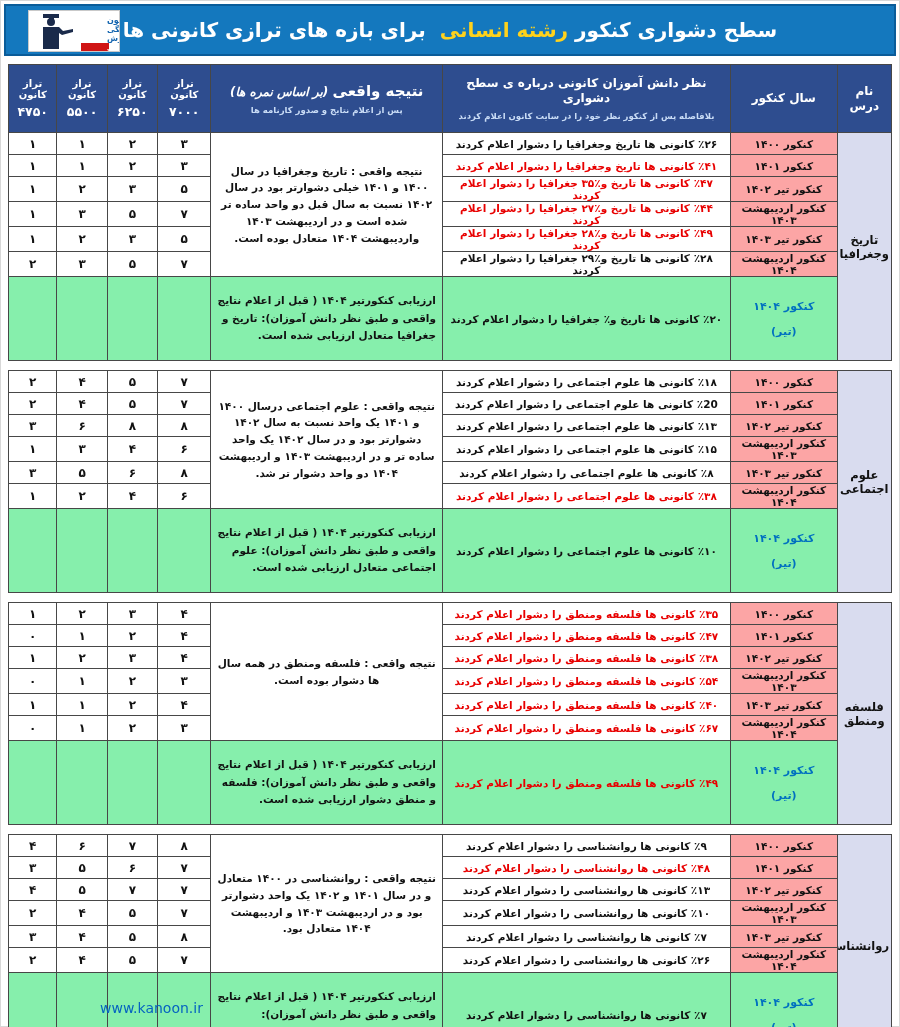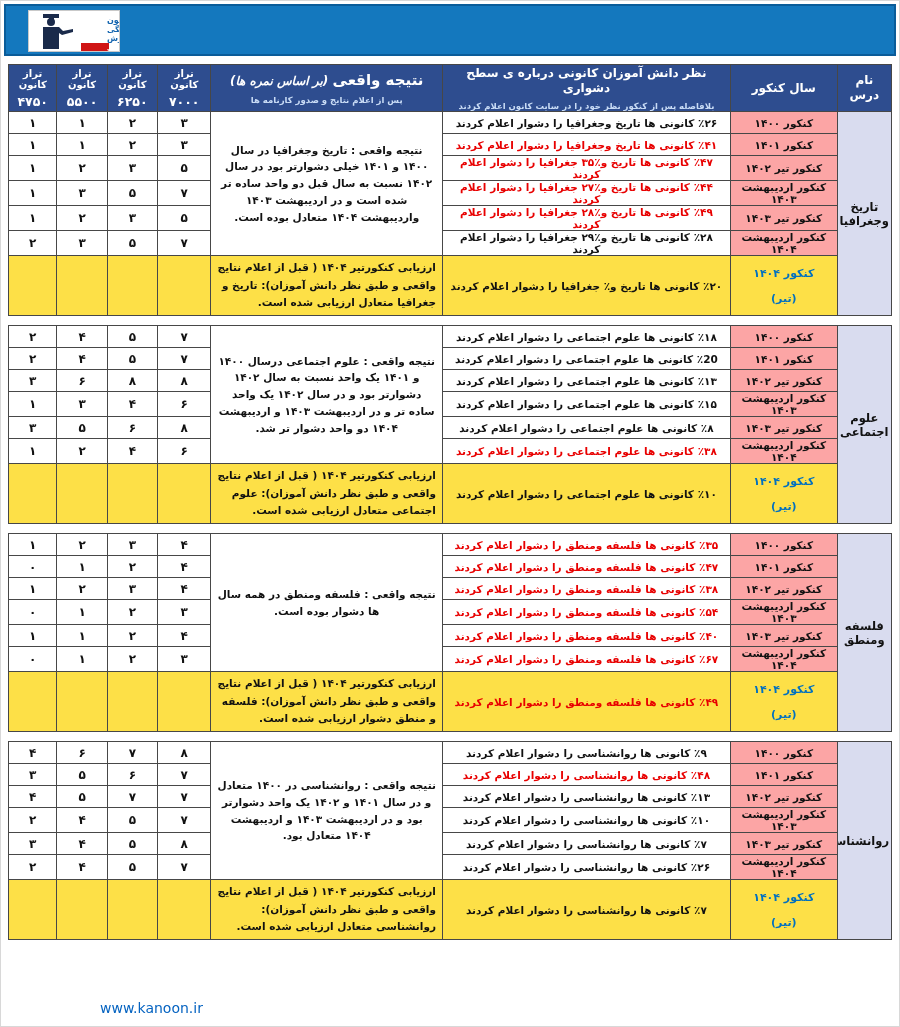--- a/index.html
+++ b/index.html
@@ -18,36 +18,36 @@
   .banner-title{direction:rtl;color:#ffffff;font-weight:bold;font-size:20px;letter-spacing:0;}
   .banner-title .hl{color:#ffd21c;}
   .logo{
     position:absolute;left:22px;top:4px;width:92px;height:42px;background:#ffffff;
     border:1px solid #c9c9c9;box-sizing:border-box;
   }
   
   #tables{position:absolute;top:64px;left:8px;width:884px;}
   table{border-collapse:collapse;table-layout:fixed;width:884px;}
   td,th{border:1px solid #474747;box-sizing:border-box;padding:0 2px;overflow:hidden;}
-  table.head th{background:#2e4d8f;color:#ffffff;font-weight:bold;height:47px;vertical-align:middle;text-align:center;}
+  table.head th{background:#2e4d8f;color:#ffffff;font-weight:bold;height:68px;vertical-align:middle;text-align:center;}
   .h-main{font-size:12px;line-height:1.25;}
   .h-big{font-size:15px;}
   .h-note{font-size:12px;font-weight:bold;font-style:italic;}
   .h-sub{font-size:8.5px;color:#c9dcf6;margin-top:5px;font-weight:bold;}
   .taraz-label{font-size:10px;}
   .taraz-value{font-size:12.5px;margin-top:4px;}
   table.section{margin-top:9px;}
   table.head + table.section{margin-top:-1px;}
   .year{background:#fca5a5;font-weight:bold;font-size:10.5px;text-align:center;height:22px;color:#111;}
   .opinion{font-size:10.5px;font-weight:bold;text-align:center;color:#111;background:#fff;margin-left:17px;}
   .opinion.red, .red{color:#e80000;}
   .result{font-size:10.5px;font-weight:bold;text-align:center;background:#fff;color:#111;padding:2px 6px;line-height:1.6;}
   .score{font-size:12px;font-weight:bold;text-align:center;background:#fff;color:#111;}
   .lesson{background:#d9dcef;font-weight:bold;font-size:11.5px;text-align:center;color:#111;}
-  tr.eval-row td{background:#fde047;height:60px;}
+  tr.eval-row td{background:#86efac;height:84px;}
   tr.eval-row .result{text-align:right;vertical-align:middle;line-height:1.7;}
   .eval-year-line{color:#0070c0;font-weight:bold;font-size:11px;text-align:center;}
   .eval-year-line + .eval-year-line{margin-top:12px;}
   
   .footer-link{
     position:absolute;left:100px;top:1000px;color:#0563c1;font-size:14px;
     font-weight:normal;text-decoration:none;direction:ltr;
   }
 </style>
 </head>
@@ -63,20 +63,25 @@
       <circle cx="22" cy="11" r="4" fill="#1a2a4a"></circle>
       <path d="M14 16 L30 16 L34 20 L44 18 L44 21 L33 24 L30 22 L30 38 L14 38 Z" fill="#1a2a4a"></path>
 
       <text x="78" y="12" font-size="8" font-weight="bold" fill="#1566b0" text-anchor="end" direction="rtl">کانون</text>
       <text x="78" y="21" font-size="8" font-weight="bold" fill="#1566b0" text-anchor="end" direction="rtl">فرهنگی</text>
       <text x="78" y="30" font-size="8" font-weight="bold" fill="#1566b0" text-anchor="end" direction="rtl">آموزش</text>
       <rect x="52" y="32" width="28" height="8" fill="#d01515"></rect>
       <text x="78" y="38.5" font-size="6.5" font-weight="bold" fill="#ffffff" text-anchor="end" direction="rtl">قلم چی</text>
     </svg>
   </div>
+  <div class="banner-title">
+    <span>سطح دشواری کنکور</span>
+    <span class="hl">رشته انسانی</span>&nbsp;
+    <span>برای بازه های ترازی کانونی ها</span>
+  </div>
 </div>
 
 <div id="tables">
   <table class="head" dir="rtl">
     <colgroup>
       <col style="width:54px">
         <col style="width:106px">
         <col style="width:286px">
         <col style="width:230px">
       <col style="width:53px">

